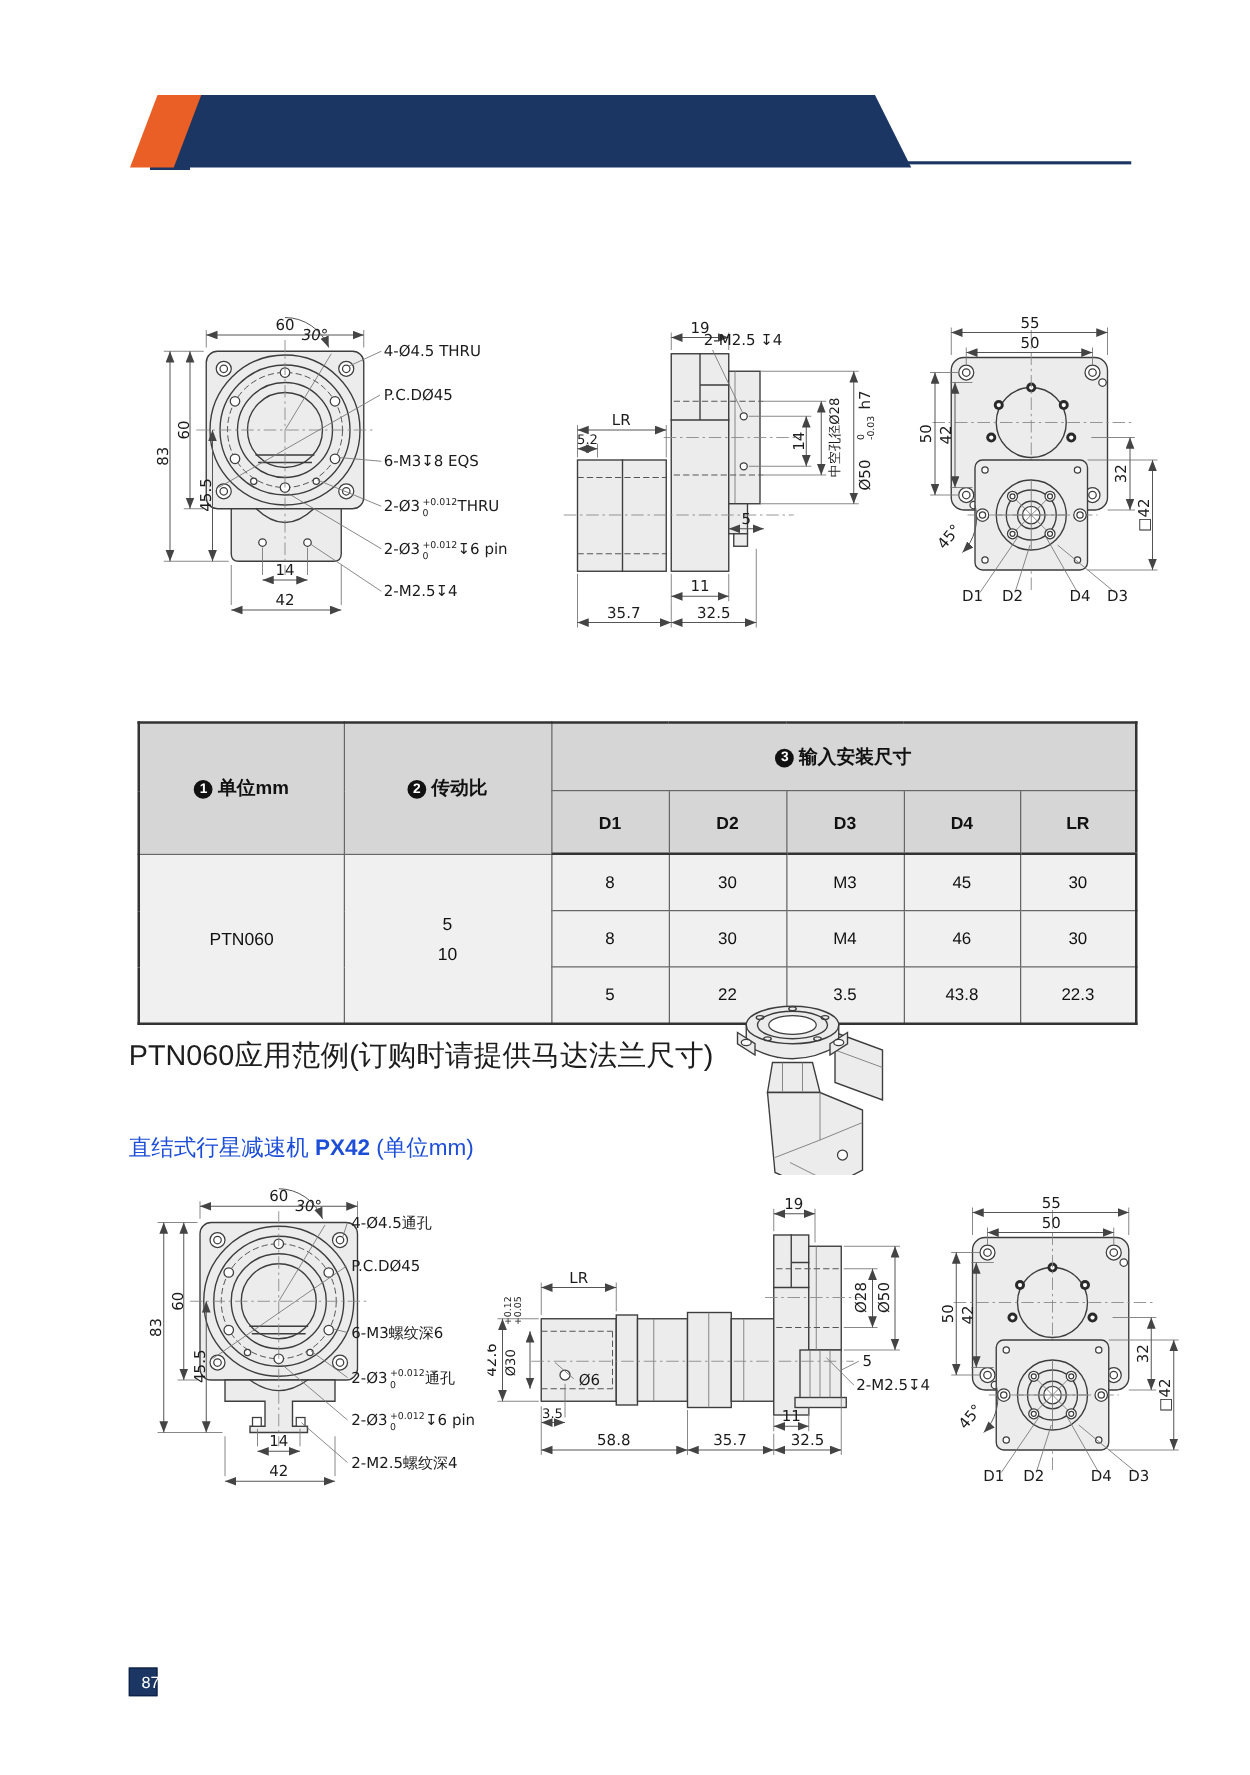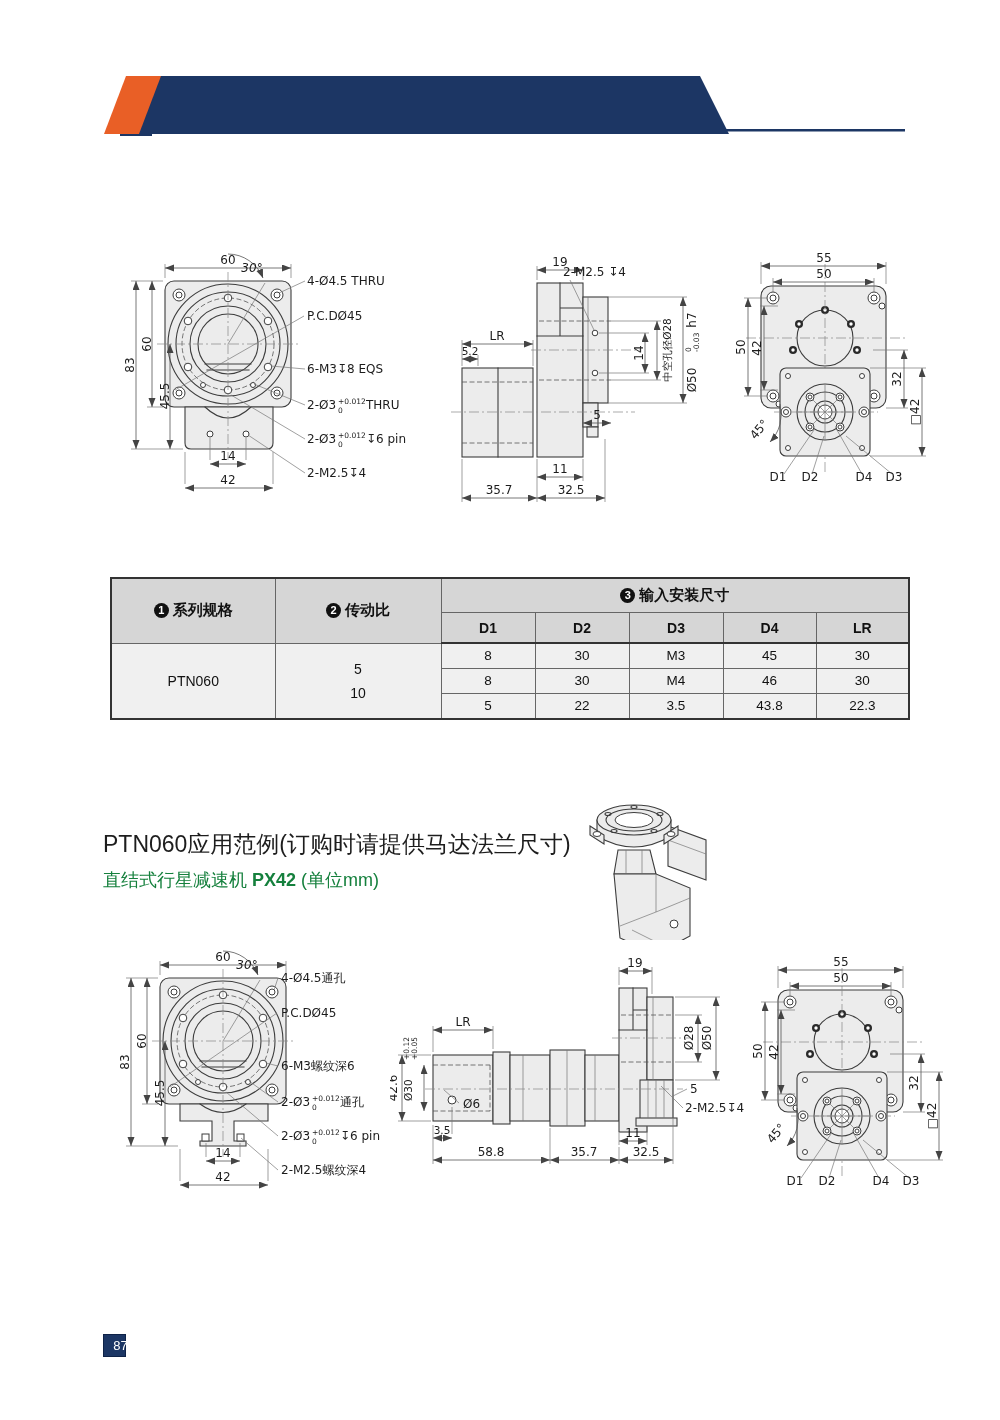--- a/index.html
+++ b/index.html
@@ -5,34 +5,34 @@
   html,body{margin:0;padding:0;background:#fff;}
   .page{position:relative;width:1000px;height:1420px;background:#fff;overflow:hidden;
         font-family:"Liberation Sans","DejaVu Sans",sans-serif;}
   .draw{position:absolute;}
   
   .banner-title{position:absolute;left:172px;top:78px;width:540px;height:56px;line-height:56px;
      font-size:34px;font-weight:bold;color:#fff;letter-spacing:1px;white-space:nowrap;}
   
   .spec{position:absolute;left:110px;top:577px;width:798px;border-collapse:collapse;
         table-layout:fixed;font-size:14px;color:#111;}
-  .spec td{border:1px solid #666;text-align:center;vertical-align:middle;padding:4px;}
+  .spec td{border:1px solid #666;text-align:center;vertical-align:middle;padding:14px;}
   .spec{border:2px solid #333;}
   .spec .hr1 td,.spec .hr2 td{background:#d6d6d6;font-weight:bold;}
   .spec .hr1 td{height:25px;font-size:15px;}
   .spec .hr2 td{height:21px;border-bottom:2px solid #333;}
   .spec .dr td{height:16px;background:#f0f0f0;font-size:13.5px;line-height:16px;}
   .spec td.mcell{background:#f0f0f0;font-size:14px;}
   .numbadge{display:inline-block;width:15px;height:15px;border-radius:50%;background:#111;
      color:#fff;font-size:11px;line-height:15px;text-align:center;font-weight:bold;margin-right:4px;
      vertical-align:1px;}
   .ratio-stack div{line-height:24px;}
   
   .h2a{position:absolute;left:103px;top:814px;font-size:23px;color:#1d1d1d;margin-top:15px;}
-  .h3a{position:absolute;left:103px;top:868px;font-size:18px;color:#15803d;}
+  .h3a{position:absolute;left:103px;top:906px;font-size:18px;color:#1d4ed8;}
   .h3a b{font-weight:bold;}
   .pagebadge{position:absolute;left:103px;top:1334px;width:23px;height:23px;background:#1c3664;
      border:1px solid #0e2247;color:#fff;font-size:13px;font-weight:normal;display:flex;
      align-items:center;justify-content:center;box-sizing:border-box;padding-left:12px;}
   
   svg text{font-family:"DejaVu Sans","Liberation Sans",sans-serif;fill:#1c1c1c;}
   .t{font-size:12px;}
   .t2{font-size:10.5px;}
   .ts{font-size:7.5px;}
   .ti{font-style:italic;}
@@ -278,21 +278,21 @@
         <col style="width:164px">
         <col style="width:166px">
         <col style="width:94px">
         <col style="width:94px">
         <col style="width:94px">
         <col style="width:93px">
         <col style="width:93px">
       </colgroup>
     <tbody>
         <tr class="hr1">
-      <td rowspan="2"><span class="numbadge">1</span><span>系列规格</span></td>
+      <td rowspan="2"><span class="numbadge">1</span><span>单位mm</span></td>
       <td rowspan="2"><span class="numbadge">2</span><span>传动比</span></td>
       <td colspan="5"><span class="numbadge">3</span><span>输入安装尺寸</span></td>
     </tr>
     <tr class="hr2">
       <td>D1</td>
       <td>D2</td>
       <td>D3</td>
       <td>D4</td>
       <td>LR</td>
     </tr>

